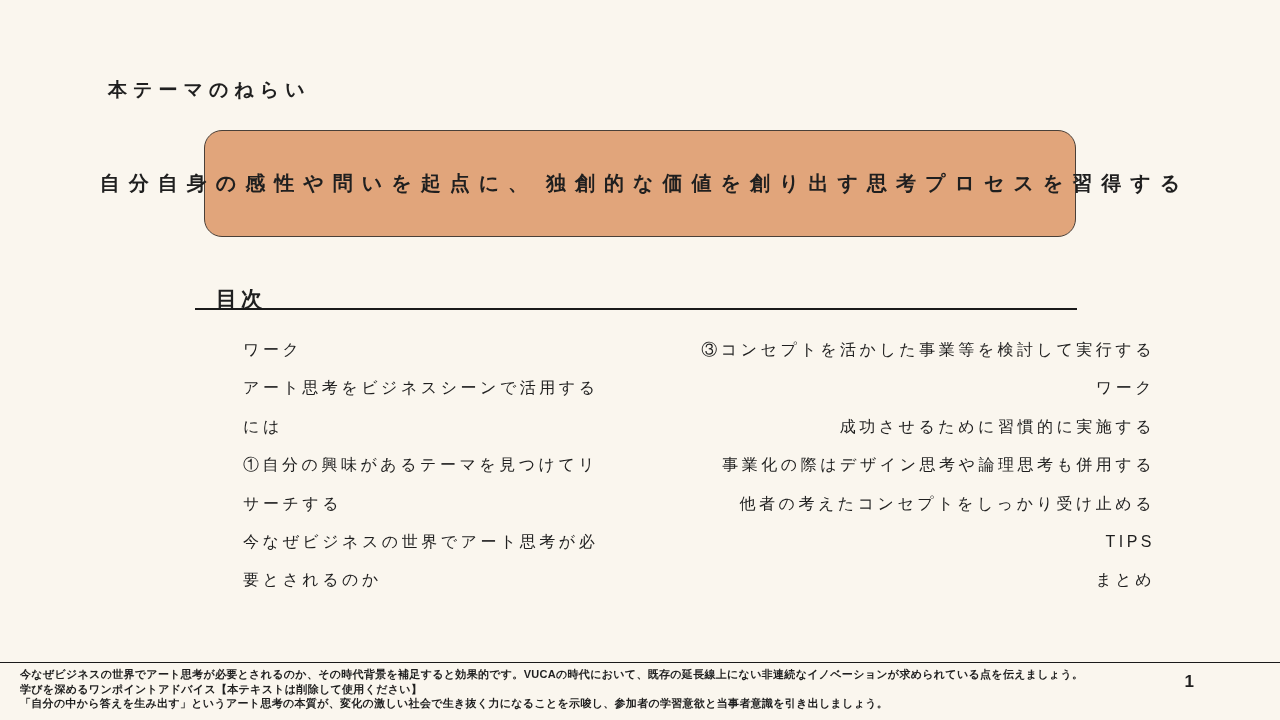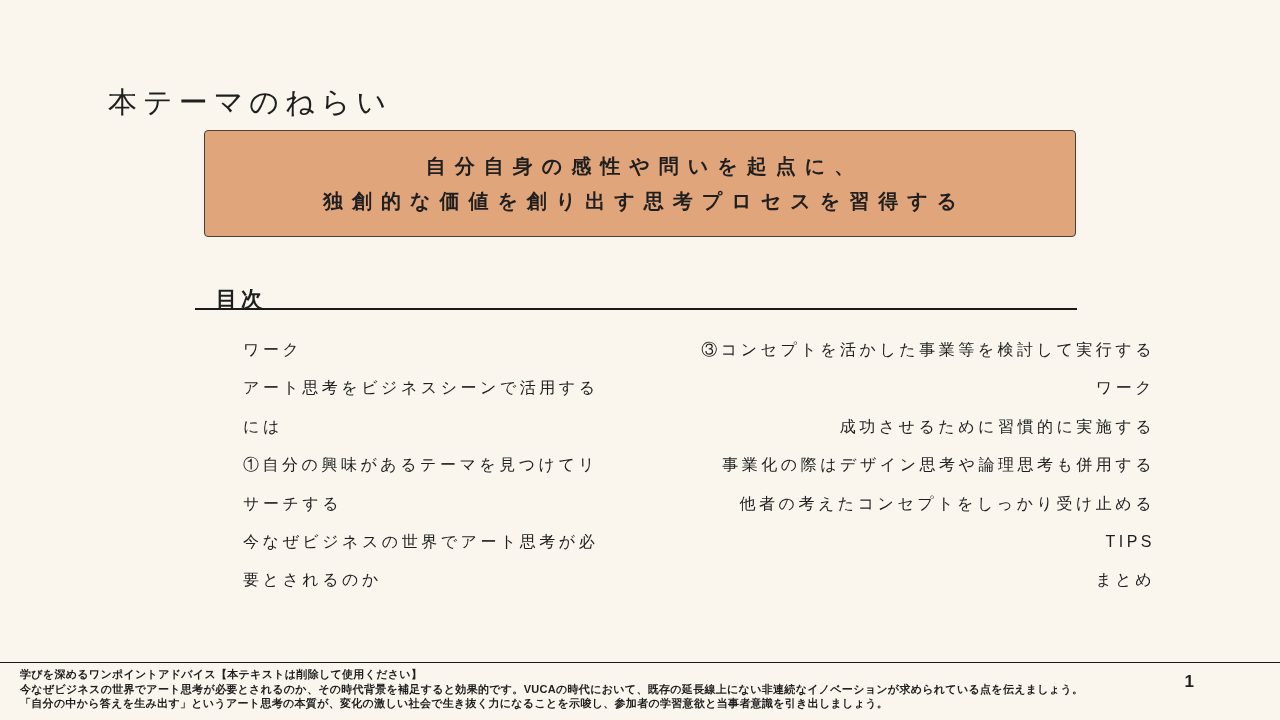--- a/index.html
+++ b/index.html
@@ -9,37 +9,37 @@
     height: 720px;
     background: #FAF6EE;
     color: #1F1F1F;
     font-family: "Liberation Sans", sans-serif;
     overflow: hidden;
   }
   .slide-title {
     position: absolute;
     left: 108px;
     top: 64px;
-    font-size: 29px;
-    font-weight: normal;
+    font-size: 19px;
+    font-weight: bold;
     letter-spacing: 6px;
     white-space: nowrap;
   }
   .objective-box {
     position: absolute;
     left: 204px;
     top: 130px;
     width: 872px;
     height: 107px;
     box-sizing: border-box;
     background: #E1A57B;
     border: 1.5px solid #4A4038;
-    border-radius: 4px;
+    border-radius: 18px;
     display: flex;
-    flex-direction: column;
+    flex-direction: row;
     align-items: center;
     justify-content: center;
   }
   .objective-line {
     font-size: 20px;
     font-weight: bold;
     letter-spacing: 9px;
     padding-left: 9px; 
     line-height: 35px;
     white-space: nowrap;
@@ -128,20 +128,20 @@
     <li>ワーク</li>
     <li>成功させるために習慣的に実施する</li>
     <li>事業化の際はデザイン思考や論理思考も併用する</li>
     <li>他者の考えたコンセプトをしっかり受け止める</li>
     <li>TIPS</li>
     <li>まとめ</li>
   </ul>
 
   <div class="footer">
     <div class="footer-advice">
+      <div>今なぜビジネスの世界でアート思考が必要とされるのか、その時代背景を補足すると効果的です。VUCAの時代において、既存の延長線上にない非連続なイノベーションが求められている点を伝えましょう。</div>
       <div>学びを深めるワンポイントアドバイス【本テキストは削除して使用ください】</div>
-      <div>今なぜビジネスの世界でアート思考が必要とされるのか、その時代背景を補足すると効果的です。VUCAの時代において、既存の延長線上にない非連続なイノベーションが求められている点を伝えましょう。</div>
       <div>「自分の中から答えを生み出す」というアート思考の本質が、変化の激しい社会で生き抜く力になることを示唆し、参加者の学習意欲と当事者意識を引き出しましょう。</div>
     </div>
     <div class="page-number">1</div>
   </div>
 
 </div>
 
 </body></html>

